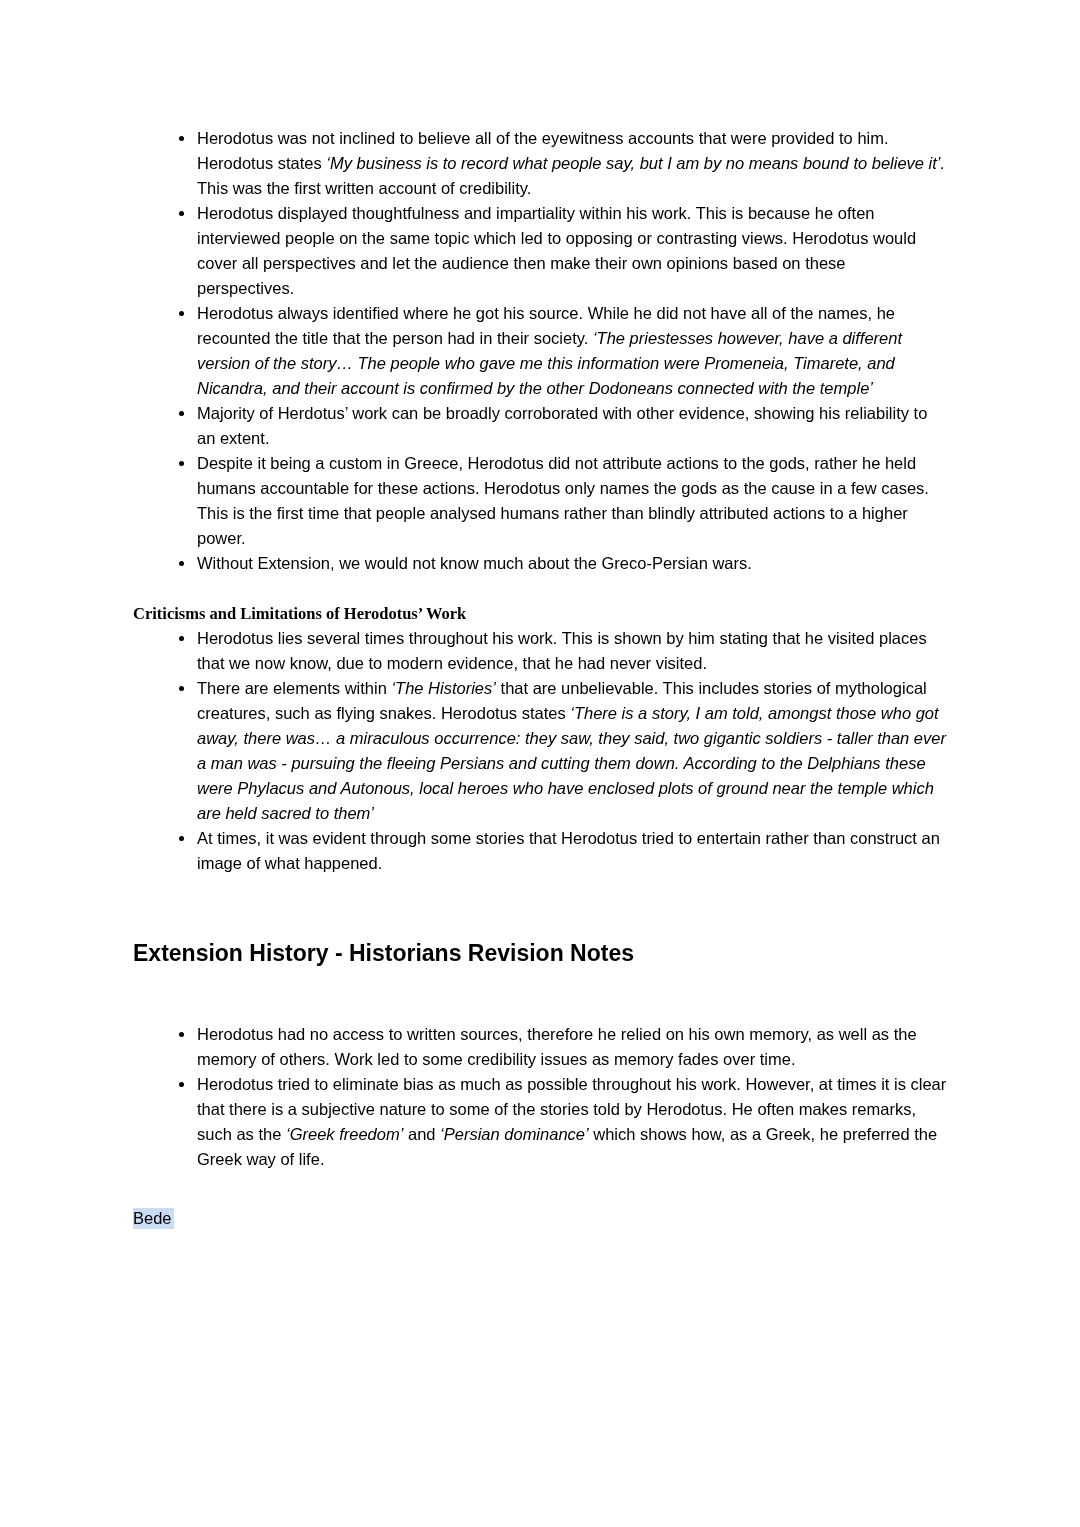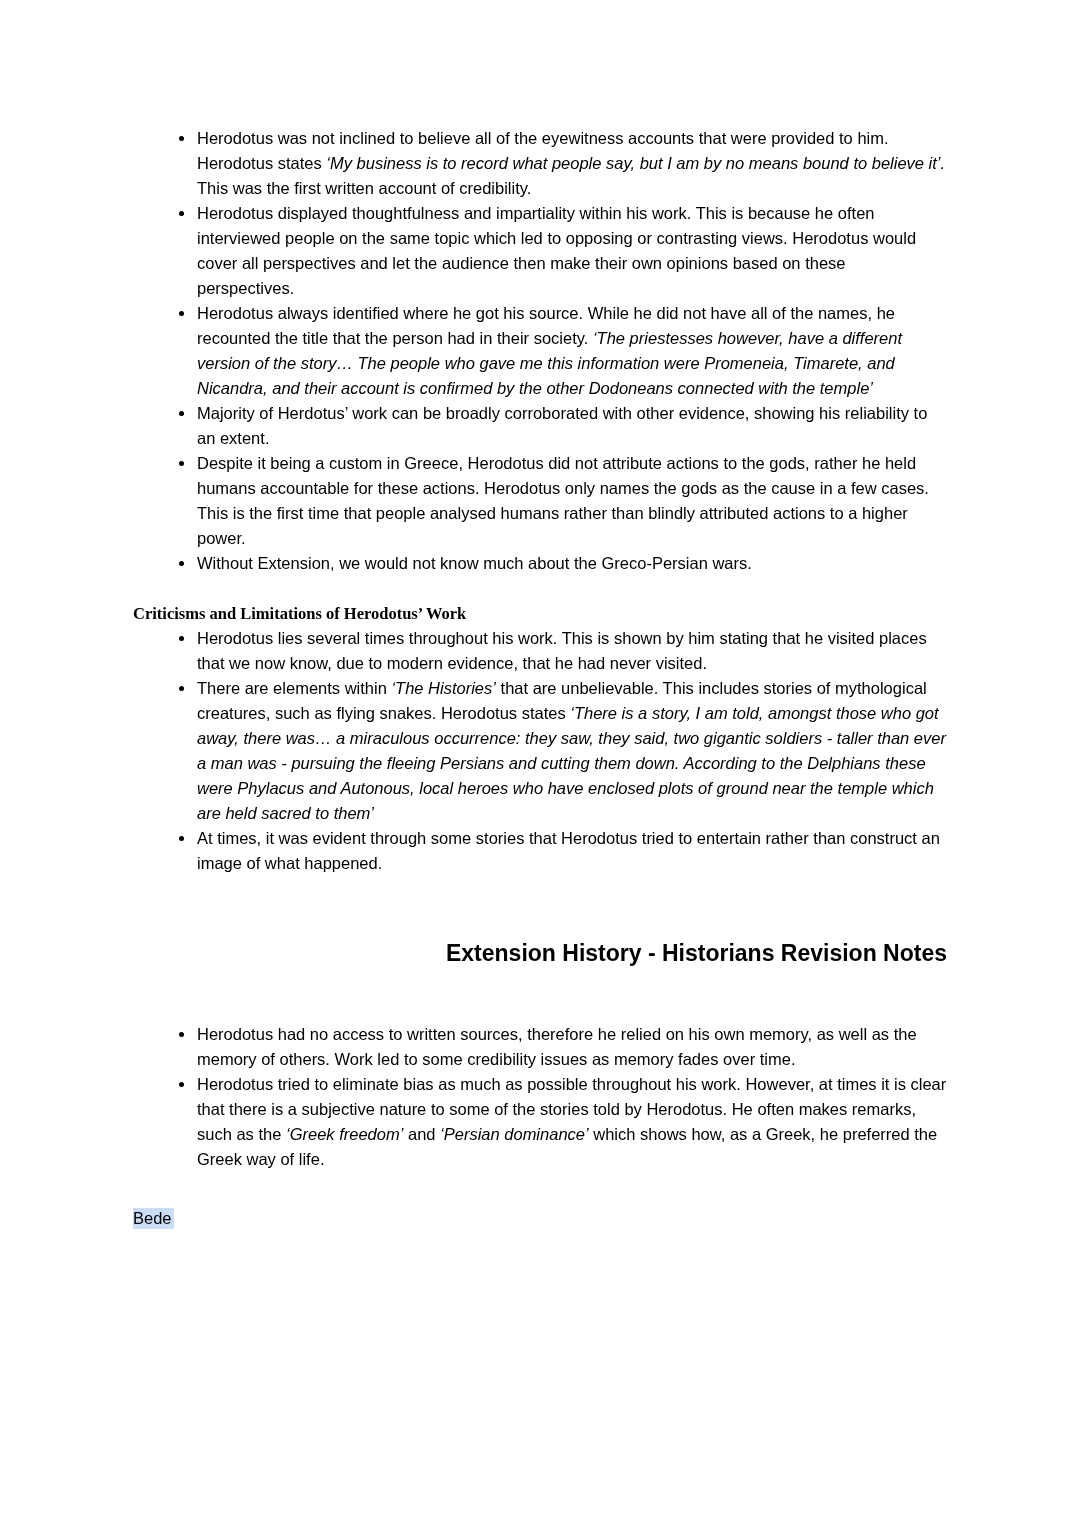--- a/index.html
+++ b/index.html
@@ -34,21 +34,21 @@
     font-weight: bold;
     font-size: 16.5px;
     line-height: 25px;
     margin-top: 25px;
     font-family: Liberation Serif, serif;
   }
   .title {
     font-weight: bold;
     font-size: 23px;
     line-height: 30px;
-    text-align: right;
+    text-align: left;
     margin: 62px 0 54px 0;
   }
   .heading-bede {
     font-weight: normal;
     font-size: 16.5px;
     line-height: 25px;
     margin-top: 34px;
   }
   .hl {
     background: var(--hl, #c9ddf5);

